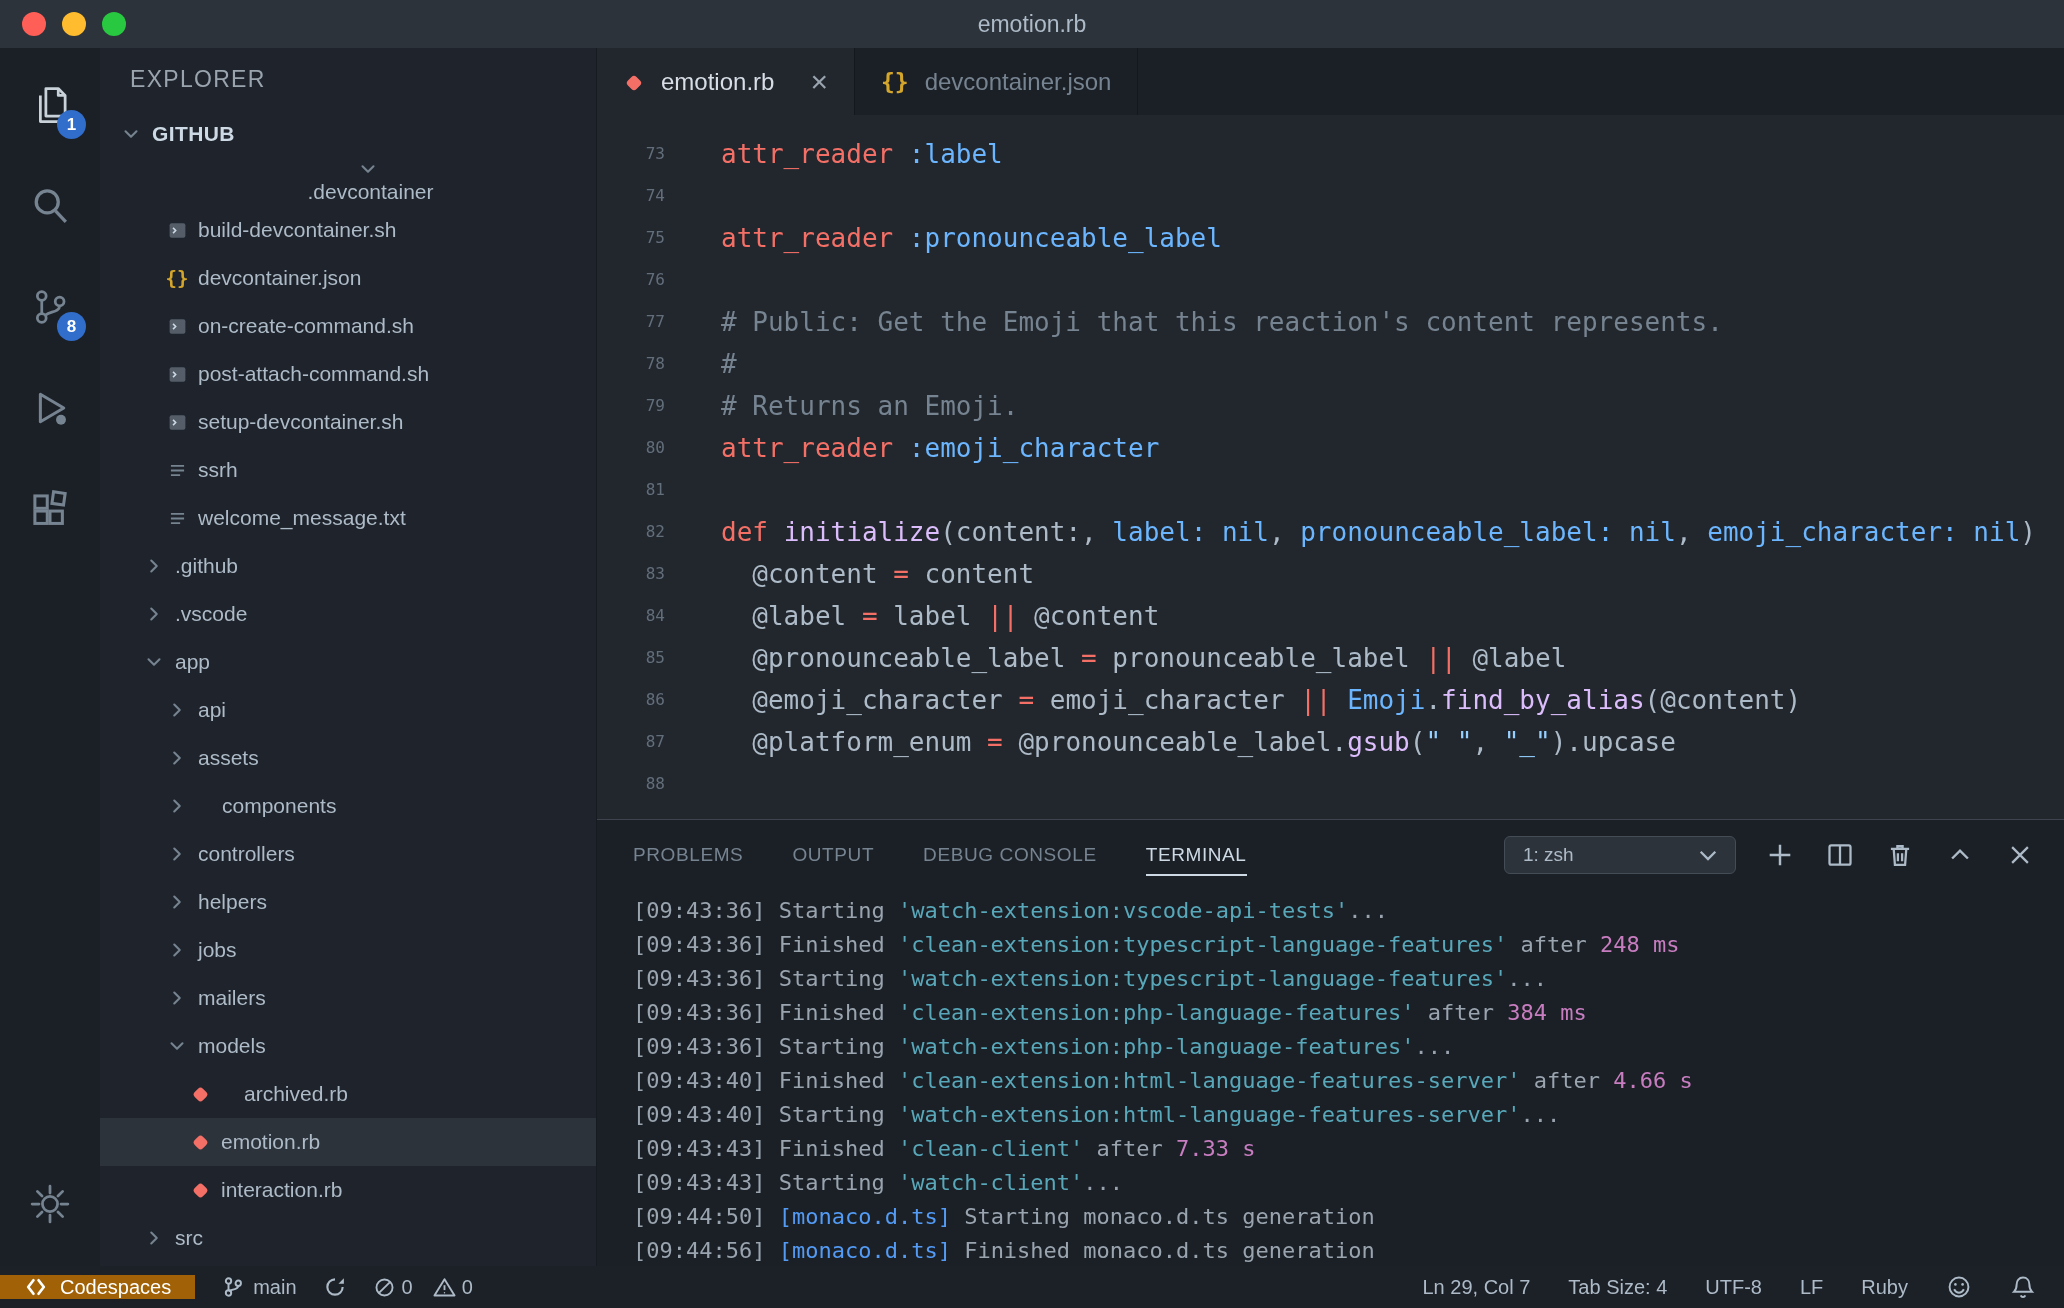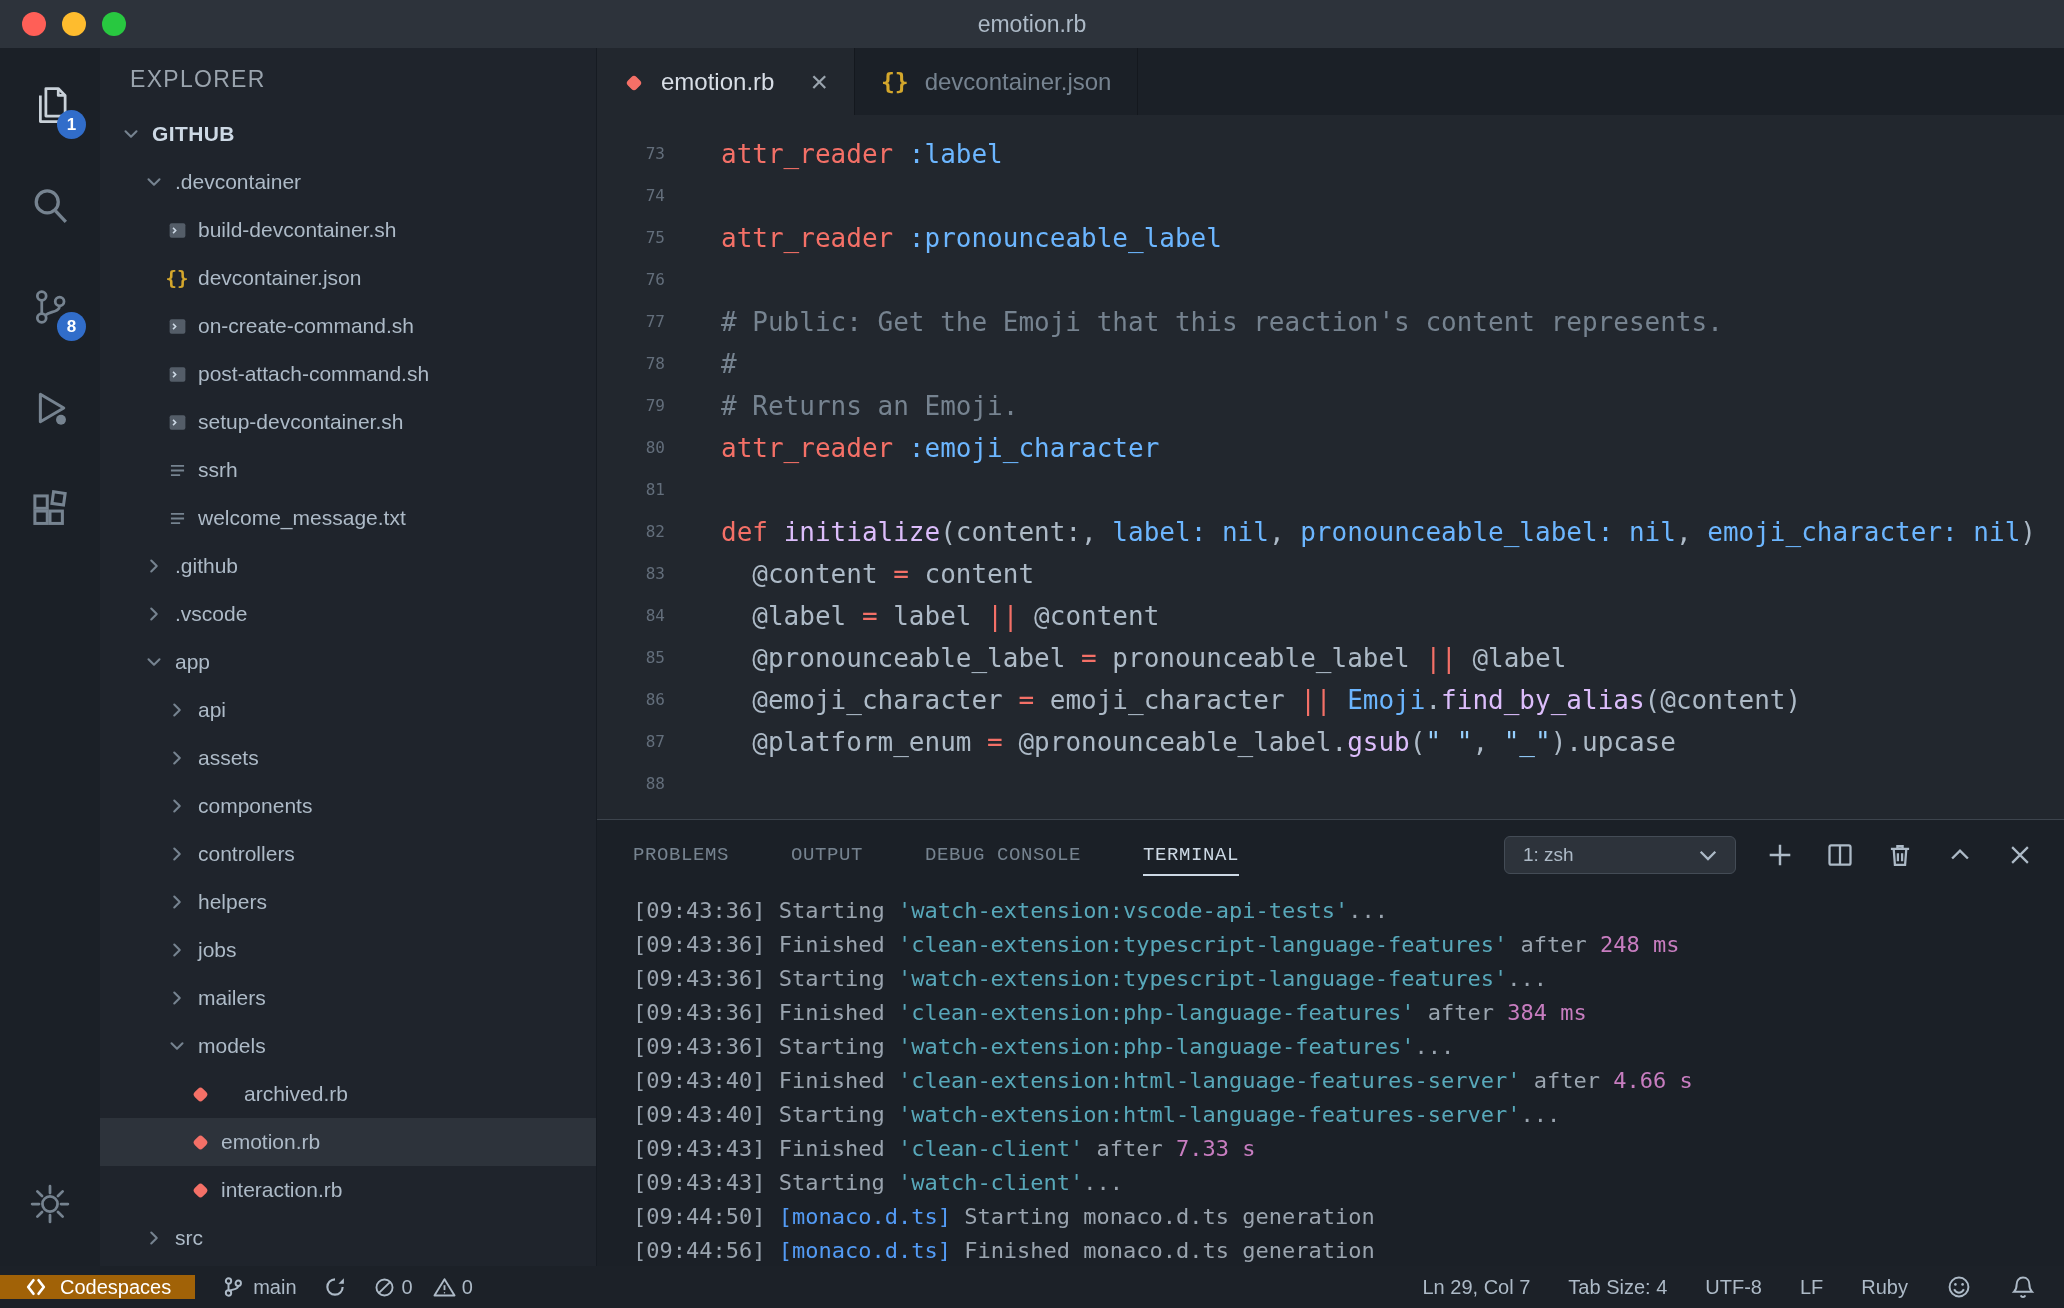--- a/index.html
+++ b/index.html
@@ -58,21 +58,21 @@
   .code { height: 704px; flex: none; padding-top: 18px; font-family: "DejaVu Sans Mono", monospace; font-size: 26px; overflow: hidden; }
   .code-line { display: flex; height: 42px; line-height: 42px; white-space: pre; }
   .ln { width: 68px; text-align: right; color: #636e7b; font-size: 16px; flex: none; }
   .ct { margin-left: 56px; flex: none; }
   .tk-p { color: #adbac7; } .tk-r { color: #f47067; } .tk-b { color: #6cb6ff; }
   .tk-v { color: #dcbdfb; } .tk-s { color: #96d0ff; } .tk-c { color: #768390; }
 
   
   .panel { height: 447px; flex: none; background: #1b2027; border-top: 1px solid #3d444d; display: flex; flex-direction: column; }
   .panel-header { height: 70px; flex: none; display: flex; align-items: center; padding: 0 28px 0 36px; }
-  .panel-tabs { display: flex; gap: 62px; height: 100%; font-family: Liberation Mono, monospace; }
+  .panel-tabs { display: flex; gap: 49px; height: 100%; }
   .panel-tab { display: flex; align-items: center; font-size: 19px; letter-spacing: 0.6px; color: #768390; position: relative; cursor: pointer; }
   .panel-tab.active { color: #cdd9e5; }
   .panel-tab.active::after { content: ''; position: absolute; left: 0; right: 0; bottom: 14px; height: 2px; background: #cdd9e5; }
   .panel-actions { margin-left: auto; display: flex; align-items: center; gap: 28px; color: #adbac7; }
   .shell-select { width: 232px; height: 38px; background: #2d333b; border: 1px solid #444c56; border-radius: 6px; display: flex; align-items: center; justify-content: space-between; padding: 0 14px 0 18px; font-size: 19px; color: #adbac7; cursor: pointer; }
   .pa-btn { display: inline-flex; align-items: center; justify-content: center; width: 32px; height: 32px; cursor: pointer; color: #adbac7; }
 
   .term { padding: 4px 0 0 36px; font-family: "DejaVu Sans Mono", monospace; font-size: 22px; overflow: hidden; }
   .term-line { height: 34px; line-height: 34px; white-space: pre; }
   .tm-g { color: #9aa4af; } .tm-cy { color: #58a8ba; } .tm-m { color: #c87dc0; } .tm-bl { color: #539bf5; }
@@ -167,21 +167,21 @@
     <div class="sidebar-header">EXPLORER</div>
     <div id="tree">
         <div class="trow root" style="padding-left: 16px;">
           <span class="twisty">
             <svg viewBox="0 0 16 16" width="22" height="22" fill="none" stroke="currentColor" stroke-width="1.5" stroke-linecap="round" stroke-linejoin="round">
               <path d="M4 6l4 4 4-4"></path>
             </svg>
           </span>
           <span class="tlabel">GITHUB</span>
         </div>
-        <div class="trow" style="padding-left: 39px;">
+        <div class="trow" style="padding-left: 39px; flex-direction: column;">
           <span class="twisty">
             <svg viewBox="0 0 16 16" width="22" height="22" fill="none" stroke="currentColor" stroke-width="1.5" stroke-linecap="round" stroke-linejoin="round">
               <path d="M4 6l4 4 4-4"></path>
             </svg>
           </span>
           <span class="tlabel">.devcontainer</span>
         </div>
         <div class="trow" style="padding-left: 62px;">
           <span class="twisty">
             <svg viewBox="0 0 16 16" width="21" height="21">
@@ -273,21 +273,21 @@
           <span class="tlabel">api</span>
         </div>
         <div class="trow" style="padding-left: 62px;">
           <span class="twisty">
             <svg viewBox="0 0 16 16" width="22" height="22" fill="none" stroke="currentColor" stroke-width="1.5" stroke-linecap="round" stroke-linejoin="round">
               <path d="M6 4l4 4-4 4"></path>
             </svg>
           </span>
           <span class="tlabel">assets</span>
         </div>
-        <div class="trow" style="padding-left: 62px;">
+        <div class="trow" style="padding-left: 62px; gap: 24px;">
           <span class="twisty">
             <svg viewBox="0 0 16 16" width="22" height="22" fill="none" stroke="currentColor" stroke-width="1.5" stroke-linecap="round" stroke-linejoin="round">
               <path d="M6 4l4 4-4 4"></path>
             </svg>
           </span>
           <span class="tlabel">components</span>
         </div>
         <div class="trow" style="padding-left: 62px;">
           <span class="twisty">
             <svg viewBox="0 0 16 16" width="22" height="22" fill="none" stroke="currentColor" stroke-width="1.5" stroke-linecap="round" stroke-linejoin="round">

